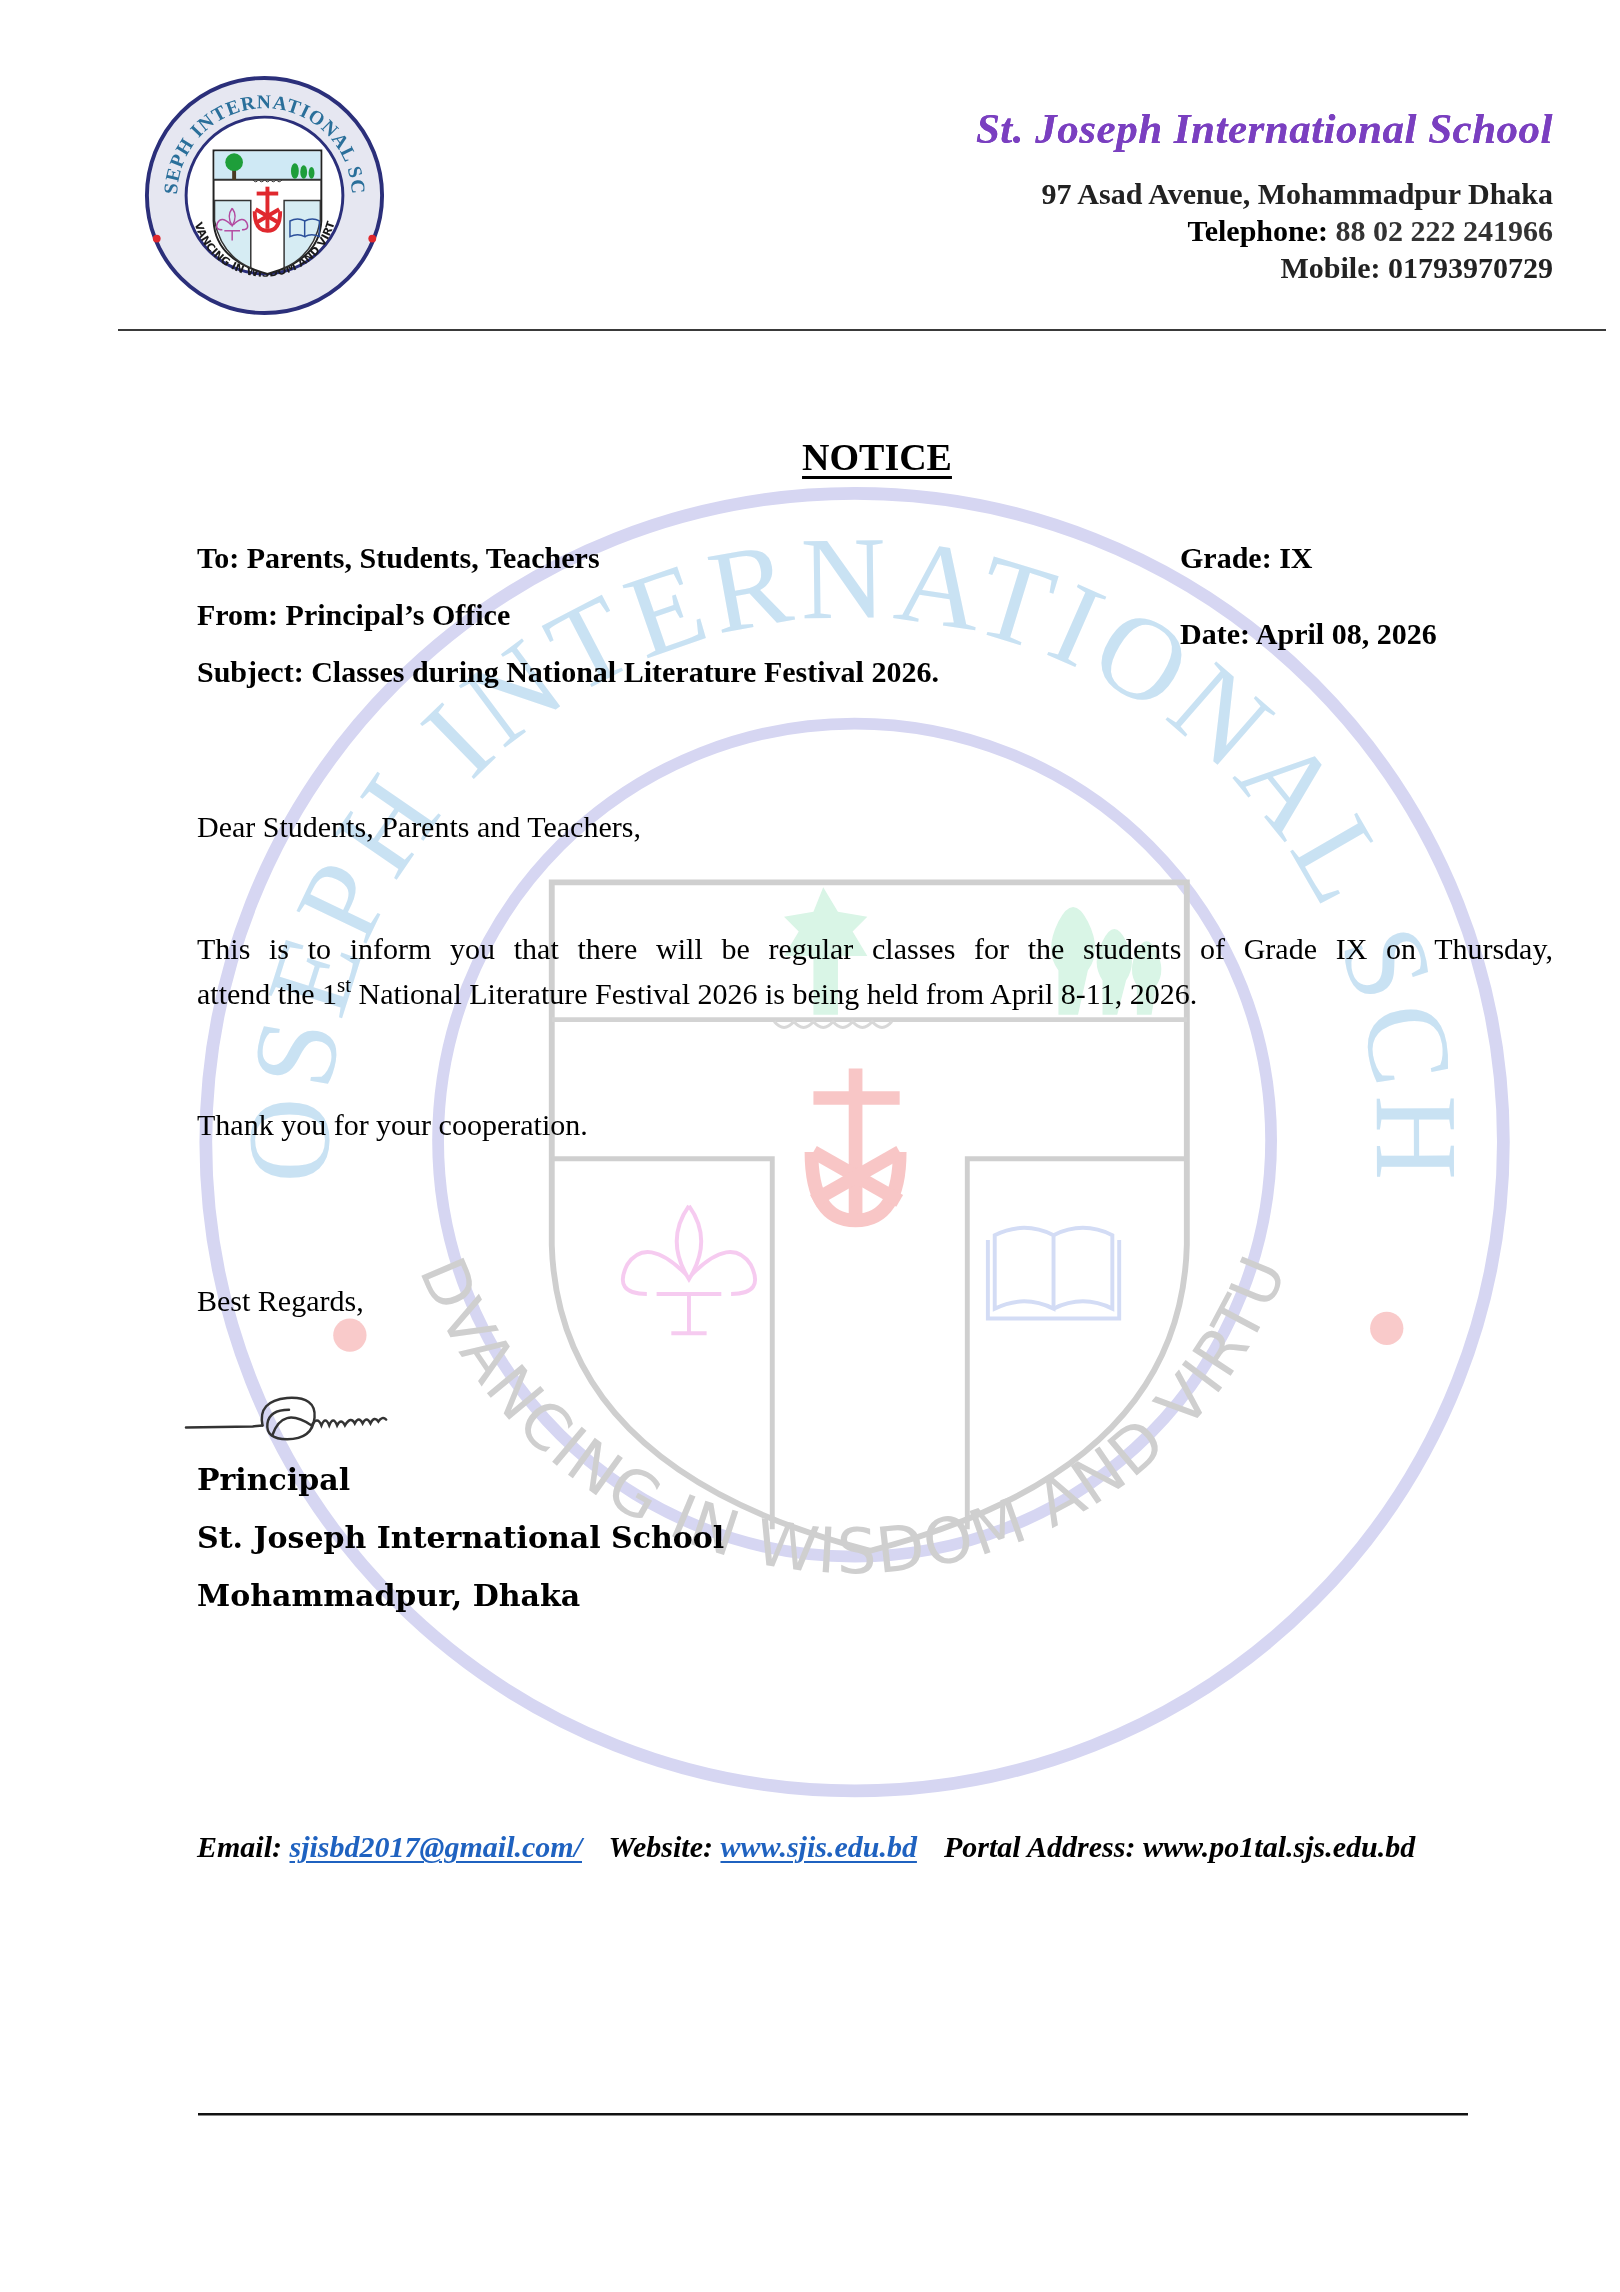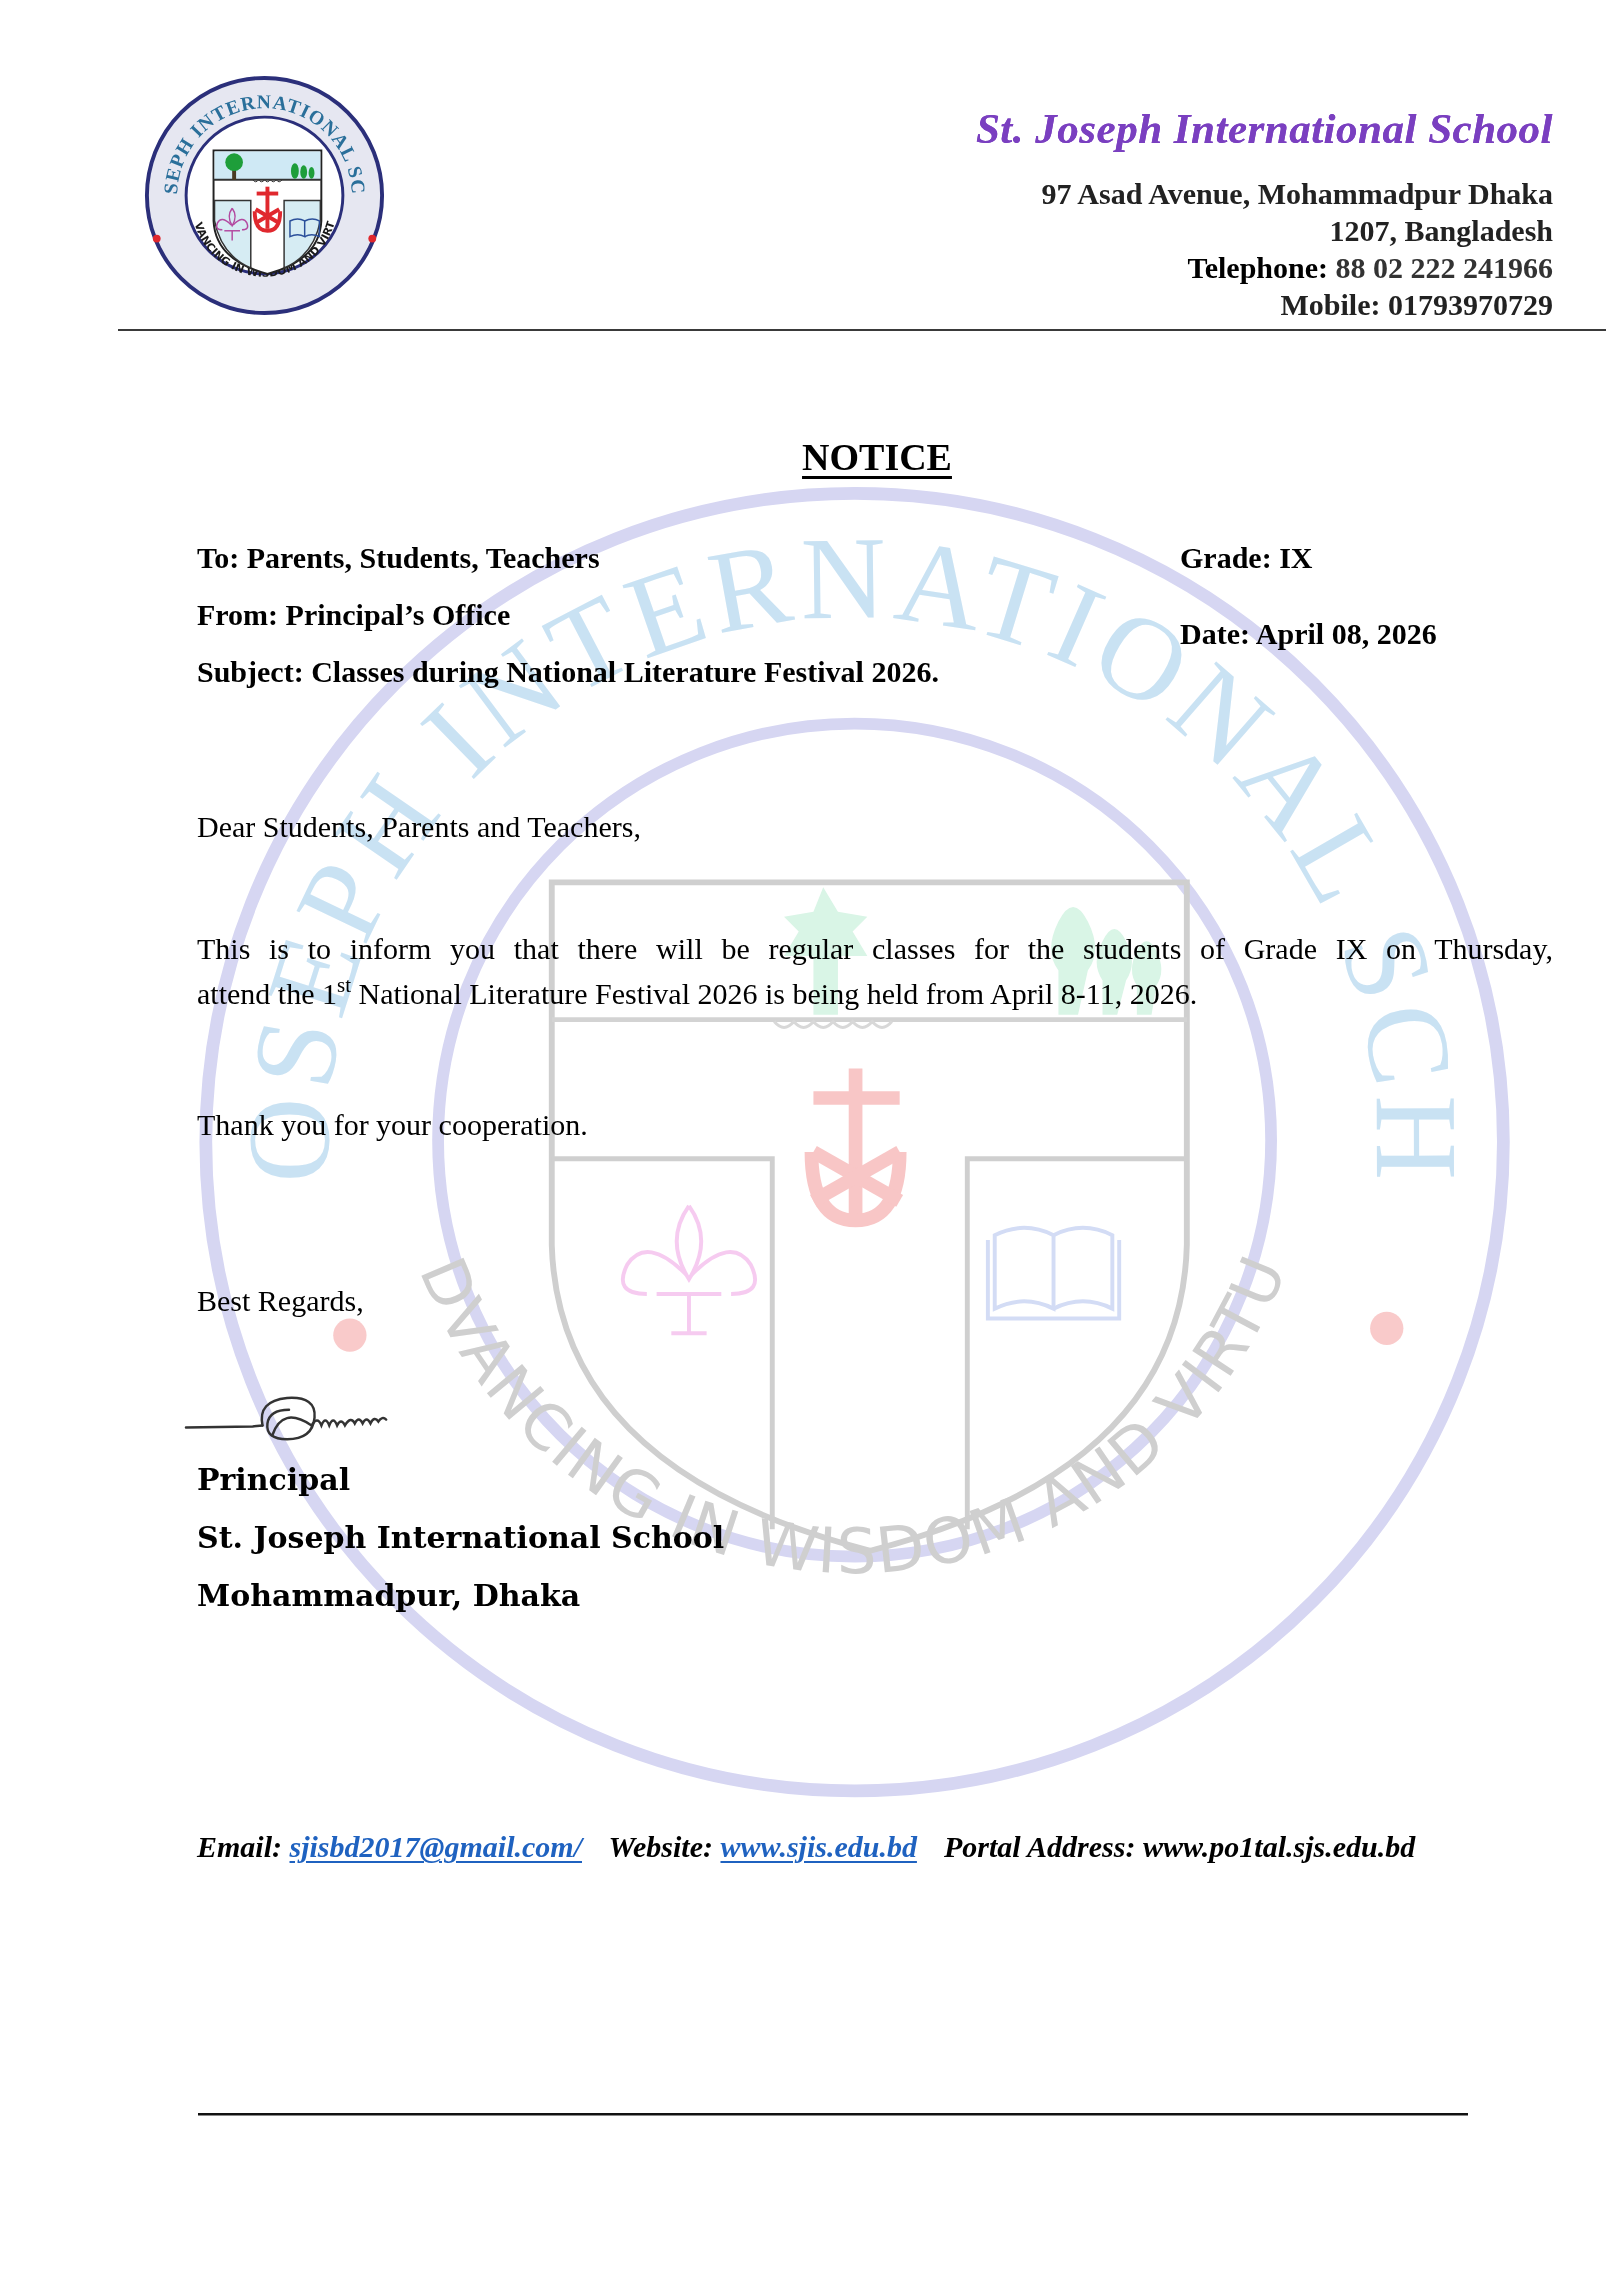--- a/index.html
+++ b/index.html
@@ -260,21 +260,20 @@
   <g stroke="#2b4f9a" stroke-width="1.5" fill="none">
     <path d="M 150 150 q 8 -4 15 0 l 0 16 q -7 -4 -15 0 Z"></path>
     <path d="M 165 150 q 8 -4 15 0 l 0 16 q -8 -4 -15 0"></path>
   </g>
 </svg>
 
 <div class="school-title">St. Joseph International School</div>
 
 <div class="address-block">
   <div>97 Asad Avenue, Mohammadpur Dhaka</div>
-  <div>1207, Bangladesh</div>
   <div><span class="tel-label">Telephone:</span> <span class="tel-val">88 02 222 241966</span></div>
   <div><span>Mobile:</span> <span>01793970729</span></div>
 </div>
 
 <div class="header-rule"></div>
 
 <div class="notice-title">NOTICE</div>
 
 <div class="meta" style="left:197px; top:541px;">To: Parents, Students, Teachers</div>
 <div class="meta" style="left:197px; top:598px;">From: Principal’s Office</div>

